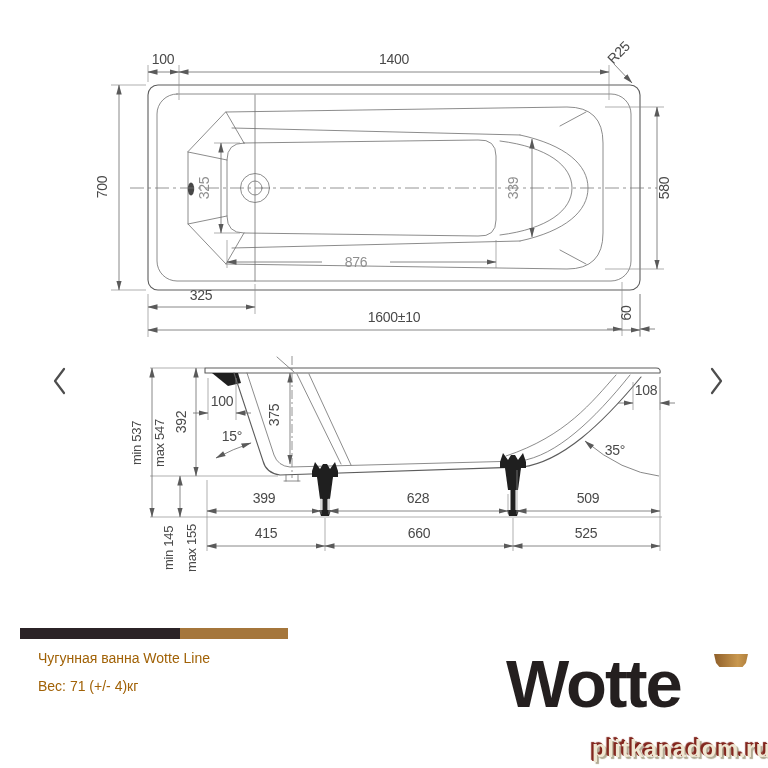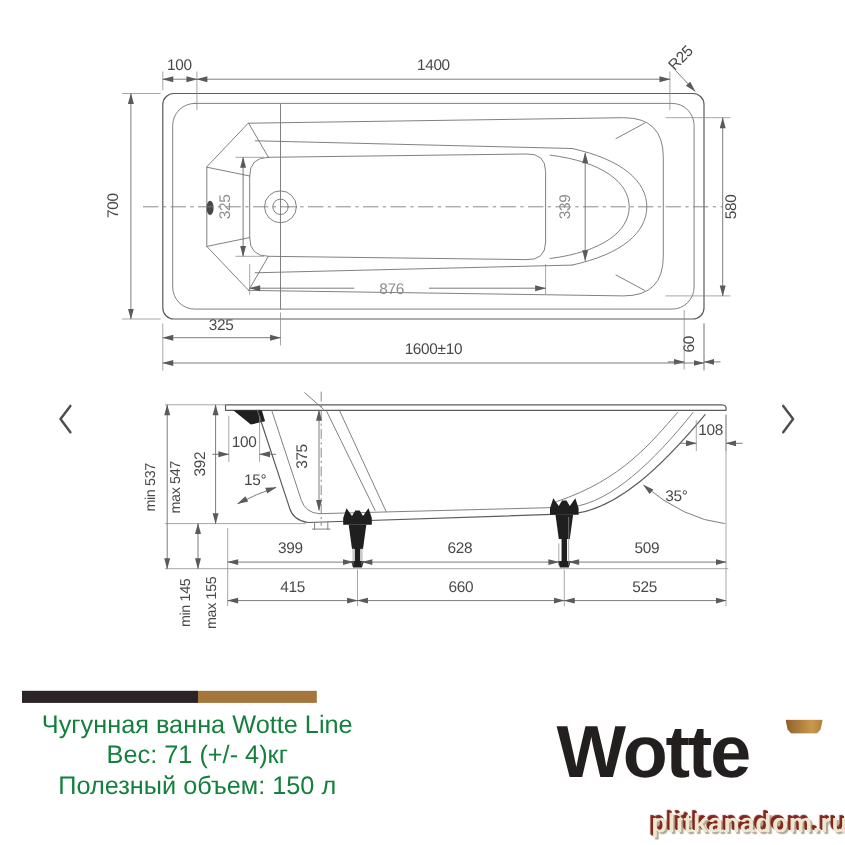--- a/index.html
+++ b/index.html
@@ -20,21 +20,21 @@
   
   .nav{position:absolute;width:24px;height:34px;cursor:pointer;}
   .nav svg{width:100%;height:100%;}
   .nav polyline{fill:none;stroke:#4d4d4d;stroke-width:2.2;stroke-linecap:round;stroke-linejoin:round;}
   .nav-prev{left:48px;top:364px;}
   .nav-next{left:704px;top:364px;}
   
   .colorbar{position:absolute;left:20px;top:628px;width:268px;height:11px;display:flex;}
   .bar-dark{width:160px;height:100%;background:#2b2326;}
   .bar-brown{width:108px;height:100%;background:#a5763b;}
-  .product-info{position:absolute;left:38px;top:644px;color:#15803d;font-size:23px;line-height:28px;text-align:center;}
+  .product-info{position:absolute;left:38px;top:644px;color:#a16207;font-size:14px;line-height:28px;}
   .logo{position:absolute;left:486px;top:644px;width:275px;height:90px;margin-left:20px;}
   .logo-text{position:absolute;left:0;top:0;font-size:67px;font-weight:700;color:#241f1f;letter-spacing:-2px;line-height:80px;}
   .logo-mark{position:absolute;left:208px;top:10px;width:34px;height:13px;
      background:linear-gradient(90deg,#8f5f2a,#c9984f 70%,#b07f3c);
      clip-path:polygon(0% 0%,100% 0%,94% 70%,84% 100%,16% 100%,6% 70%);}
   .watermark{position:absolute;right:-3px;top:735px;font-size:24px;font-weight:700;letter-spacing:.5px;
      color:#efe7d2;text-shadow:-1.5px -1.5px 0 #82261e,-2.5px -2.5px 1px #82261e,2px 2px 1px #b2aa93;}
 </style>
 </head>
 <body>
@@ -208,21 +208,20 @@
   </div>
 
   <div class="colorbar">
     <span class="bar-dark"></span>
     <span class="bar-brown"></span>
   </div>
 
   <div class="product-info">
     <div>Чугунная ванна Wotte Line</div>
     <div>Вес: 71 (+/- 4)кг</div>
-    <div>Полезный объем: 150 л</div>
   </div>
 
   <div class="logo">
     <span class="logo-text">Wotte</span>
     <span class="logo-mark"></span>
   </div>
 
   <div class="watermark">plitkanadom.ru</div>
 
 </div>

